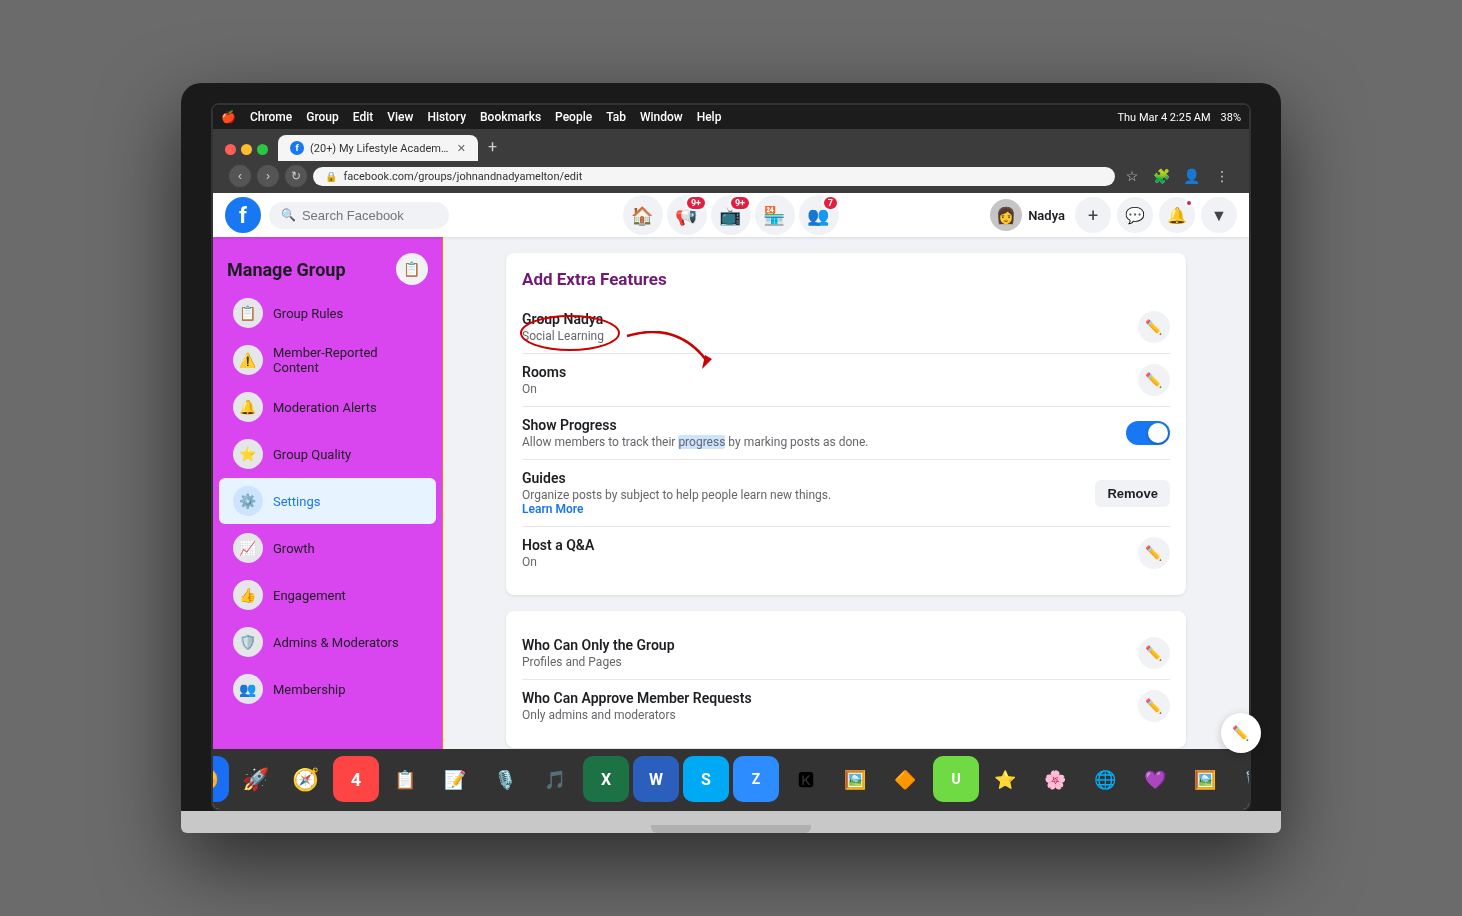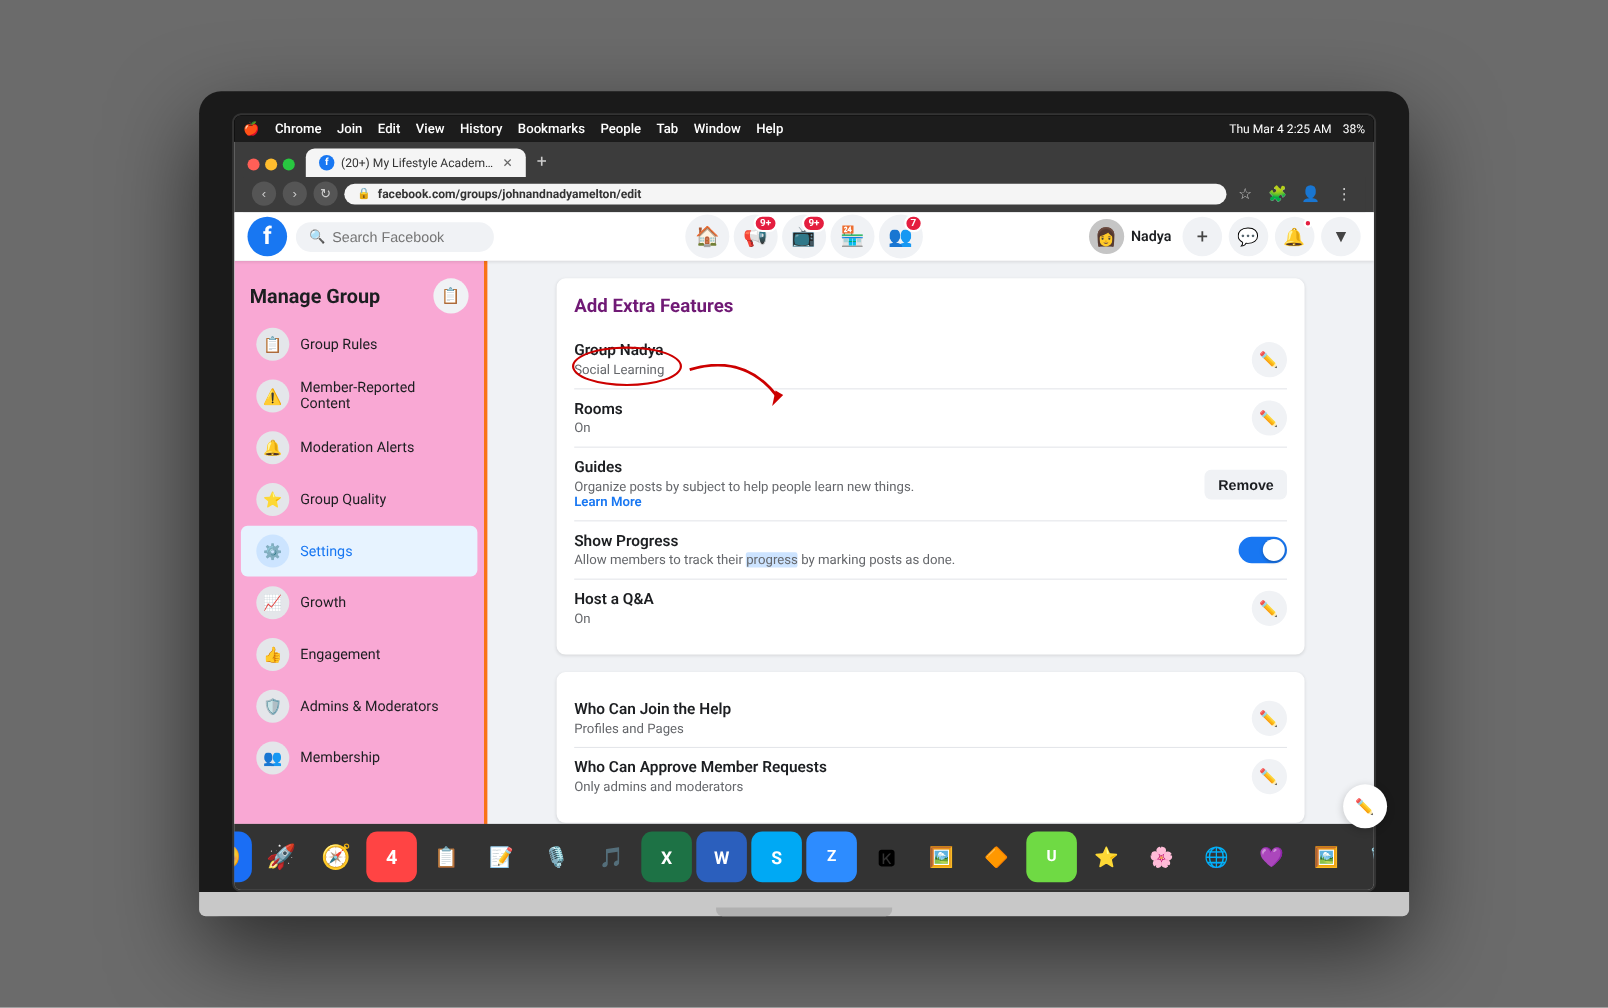--- a/index.html
+++ b/index.html
@@ -132,21 +132,21 @@
       background: #f5f5f5;
       border-radius: 12px;
       padding: 3px 12px;
       font-size: 12px;
       color: #333;
       display: flex;
       align-items: center;
       gap: 6px;
     }
     .lock-icon { font-size: 10px; color: #666; }
-    .address-text { color: #333; font-size: 11px; font-weight: bold; }
+    .address-text { color: #333; font-size: 11px; }
     .browser-actions { display: flex; gap: 8px; align-items: center; }
     .browser-action-btn {
       color: #ccc;
       font-size: 14px;
       cursor: pointer;
       width: 22px;
       height: 22px;
       display: flex;
       align-items: center;
       justify-content: center;
@@ -258,25 +258,25 @@
     
     .fb-main {
       display: flex;
       flex: 1;
       overflow: hidden;
     }
 
     
     .fb-sidebar {
       width: 230px;
-      background: #f9a8d4;
+      background: #d946ef;
       overflow-y: auto;
       padding: 8px 0;
       flex-shrink: 0;
-      border-right: 3px solid #f97316;
+      border-right: 1px solid #f97316;
     }
     .sidebar-header {
       display: flex;
       align-items: center;
       justify-content: space-between;
       padding: 8px 14px 4px;
     }
     .sidebar-title {
       font-size: 18px;
       font-weight: 700;
@@ -490,21 +490,21 @@
 </head>
 <body>
 
 <div class="macbook">
   <div class="macbook-screen">
 
     <div class="menu-bar">
       <div class="menu-bar-left">
         <span>🍎</span>
         <span class="menu-bar-item">Chrome</span>
-        <span class="menu-bar-item">Join</span>
+        <span class="menu-bar-item">Group</span>
         <span class="menu-bar-item">Edit</span>
         <span class="menu-bar-item">View</span>
         <span class="menu-bar-item">History</span>
         <span class="menu-bar-item">Bookmarks</span>
         <span class="menu-bar-item">People</span>
         <span class="menu-bar-item">Tab</span>
         <span class="menu-bar-item">Window</span>
         <span class="menu-bar-item">Help</span>
       </div>
       <div class="menu-bar-right">
@@ -666,62 +666,62 @@
                     <div class="settings-row-label">Rooms</div>
                     <div class="settings-row-sublabel">On</div>
                   </div>
                   <div class="settings-row-action">
                     <button class="edit-btn">✏️</button>
                   </div>
                 </div>
 
                 <div class="settings-row">
                   <div class="settings-row-info">
+                    <div class="settings-row-label">Show Progress</div>
+                    <div class="settings-row-sublabel">
+                      Allow members to track their <span class="highlighted">progress</span> by marking posts as done.
+                    </div>
+                  </div>
+                  <div class="settings-row-action">
+                    <div class="toggle-switch">
+                      <div class="toggle-knob"></div>
+                    </div>
+                  </div>
+                </div>
+
+                <div class="settings-row">
+                  <div class="settings-row-info">
                     <div class="settings-row-label">Guides</div>
                     <div class="settings-row-sublabel">
                       <span>Organize posts by subject to help people learn new things.</span>
                       <br>
                       <span class="blue-link">Learn More</span>
                     </div>
                   </div>
                   <div class="settings-row-action">
                     <button class="remove-btn">Remove</button>
                   </div>
                 </div>
 
                 <div class="settings-row">
                   <div class="settings-row-info">
-                    <div class="settings-row-label">Show Progress</div>
-                    <div class="settings-row-sublabel">
-                      Allow members to track their <span class="highlighted">progress</span> by marking posts as done.
-                    </div>
+                    <div class="settings-row-label">Host a Q&amp;A</div>
+                    <div class="settings-row-sublabel">On</div>
                   </div>
                   <div class="settings-row-action">
-                    <div class="toggle-switch">
-                      <div class="toggle-knob"></div>
-                    </div>
+                    <button class="edit-btn">✏️</button>
                   </div>
                 </div>
+              </div>
+
+              <div class="settings-card">
 
                 <div class="settings-row">
                   <div class="settings-row-info">
-                    <div class="settings-row-label">Host a Q&amp;A</div>
-                    <div class="settings-row-sublabel">On</div>
-                  </div>
-                  <div class="settings-row-action">
-                    <button class="edit-btn">✏️</button>
-                  </div>
-                </div>
-              </div>
-
-              <div class="settings-card">
-
-                <div class="settings-row">
-                  <div class="settings-row-info">
-                    <div class="settings-row-label">Who Can Join the Help</div>
+                    <div class="settings-row-label">Who Can Only the Group</div>
                     <div class="settings-row-sublabel">Profiles and Pages</div>
                   </div>
                   <div class="settings-row-action">
                     <button class="edit-btn">✏️</button>
                   </div>
                 </div>
 
                 <div class="settings-row">
                   <div class="settings-row-info">
                     <div class="settings-row-label">Who Can Approve Member Requests</div>

